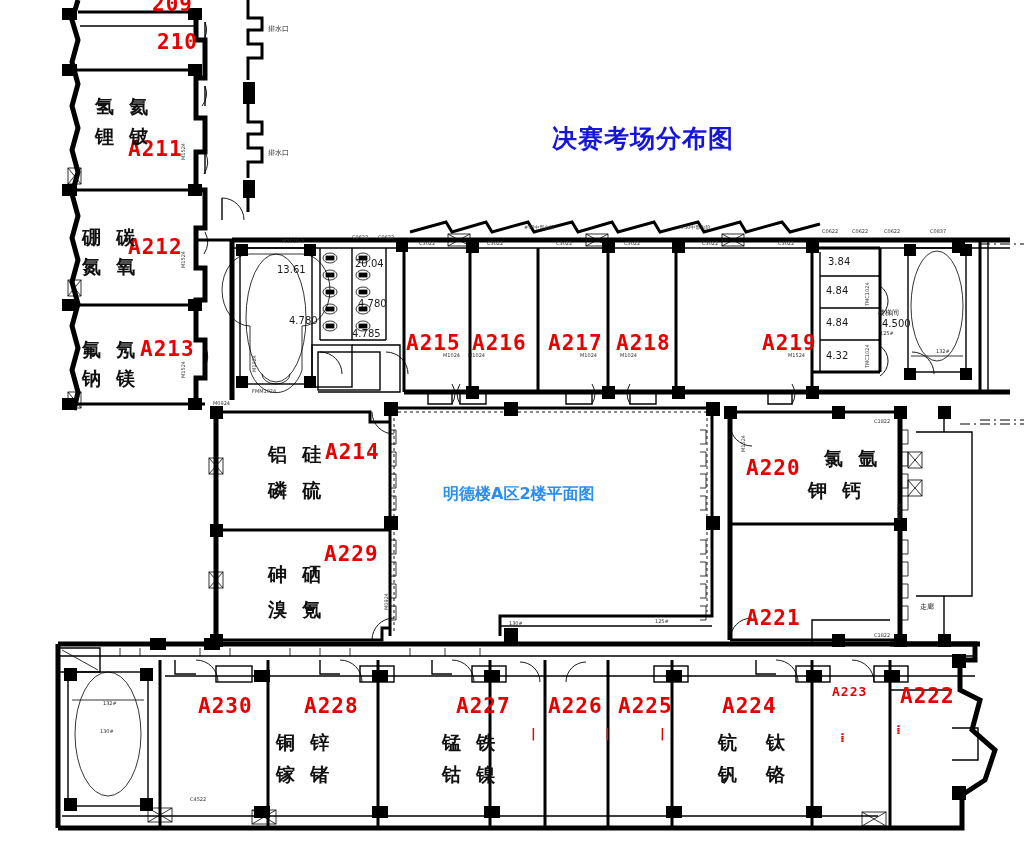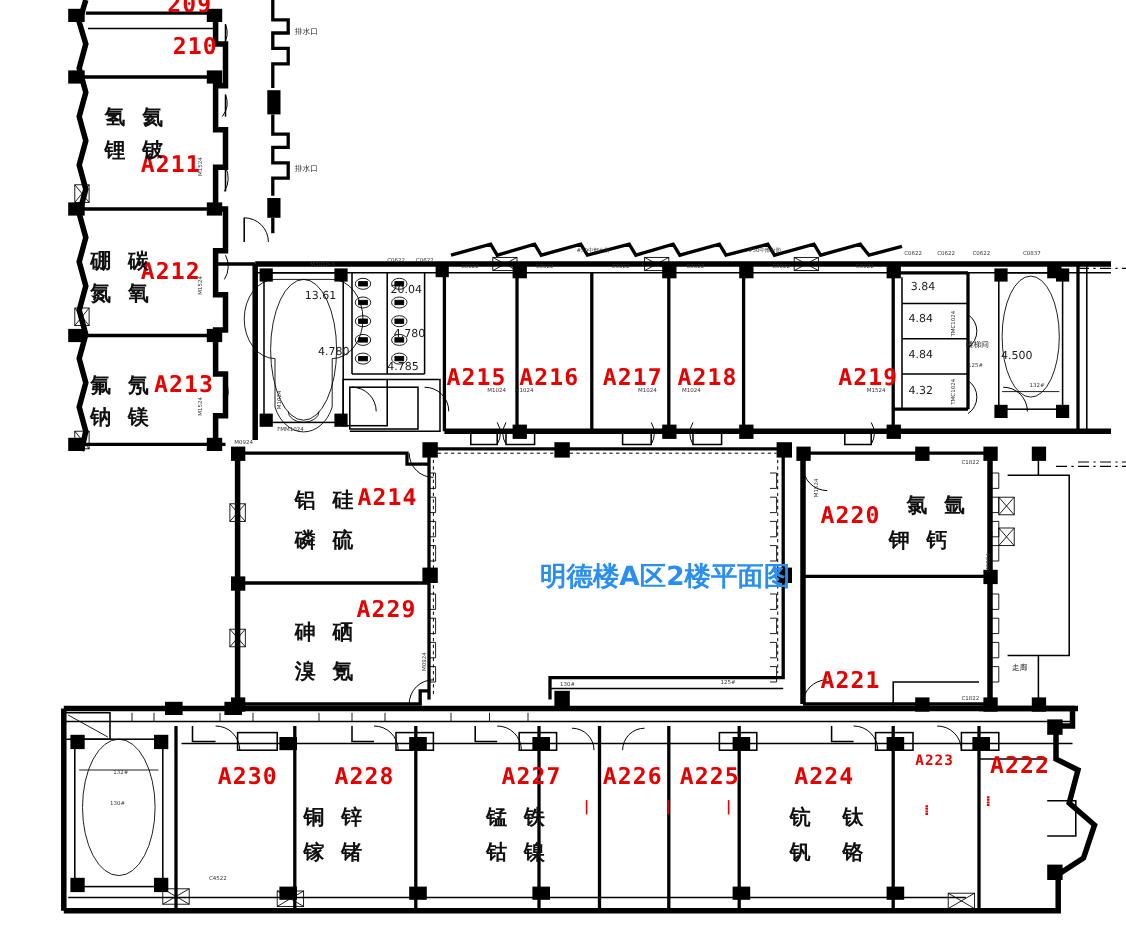--- a/index.html
+++ b/index.html
@@ -10,22 +10,22 @@
 
   
   .title{
     position:absolute; color:#1616d8; font-weight:bold;
     font-family:"DejaVu Sans","Liberation Sans",sans-serif;
     letter-spacing:1px; white-space:nowrap;
   }
   .title.t1{font-size:25px; left:455px; top:48px;}
   .title.t2{font-size:25px; left:552px; top:122px;}
   .plan-label{
-    position:absolute; left:443px; top:508px; font-size:24px; font-weight:bold;
-    color:#2a8ef0; letter-spacing:0px; white-space:nowrap;margin-left:48px;
+    position:absolute; left:443px; top:484px; font-size:16px; font-weight:bold;
+    color:#2a8ef0; letter-spacing:0px; white-space:nowrap;
   }
   .rm{position:absolute; color:#e60000; font-weight:bold;
       font-family:"DejaVu Sans Mono","Liberation Mono",monospace;
       letter-spacing:1px; white-space:nowrap;}
   .rm.big{font-size:21px;}
   .rm.sm{font-size:13px;}
   .el{position:absolute; color:#111; font-weight:bold; font-size:19px;
       white-space:nowrap; letter-spacing:5px;
       font-family:Liberation Sans, sans-serif;}
   .dim{position:absolute; color:#1a1a1a; font-size:10px; white-space:nowrap;
@@ -407,20 +407,21 @@
 
   <path class="wt" d="M812 644 L812 620 L890 620"></path>
 
   <g class="wh">
     <path d="M120 648 L120 656 M140 648 L140 656 M200 648 L200 656 M230 648 L230 656
              M290 648 L290 656 M320 648 L320 656 M350 648 L350 656 M410 648 L410 656
              M445 648 L445 656 M480 648 L480 656"></path>
   </g>
 </svg>
 
+<div class="title t2">决赛考场分布图</div>
 <div class="plan-label">明德楼A区2楼平面图</div>
 
 <div class="rm big" style="left:152px; top:-8px;">209</div>
 <div class="rm big" style="left:157px; top:30px;">210</div>
 <div class="rm big" style="left:128px; top:137px;">A211</div>
 <div class="rm big" style="left:128px; top:235px;">A212</div>
 <div class="rm big" style="left:140px; top:337px;">A213</div>
 <div class="rm big" style="left:325px; top:440px;">A214</div>
 <div class="rm big" style="left:406px; top:331px;">A215</div>
 <div class="rm big" style="left:472px; top:331px;">A216</div>
@@ -468,21 +469,21 @@
 
 <div class="dim" style="left:277px; top:264px;">13.61</div>
 <div class="dim" style="left:355px; top:258px;">20.04</div>
 <div class="dim" style="left:358px; top:298px;">4.780</div>
 <div class="dim" style="left:289px; top:315px;">4.780</div>
 <div class="dim" style="left:352px; top:328px;">4.785</div>
 <div class="dim" style="left:828px; top:256px;">3.84</div>
 <div class="dim" style="left:826px; top:285px;">4.84</div>
 <div class="dim" style="left:826px; top:317px;">4.84</div>
 <div class="dim" style="left:826px; top:350px;">4.32</div>
-<div class="dim" style="left:882px; top:318px;padding-left:28px;">4.500</div>
+<div class="dim" style="left:882px; top:318px;">4.500</div>
 
 <div class="tinycn" style="left:268px; top:24px;">排水口</div>
 <div class="tinycn" style="left:268px; top:148px;">排水口</div>
 <div class="tinycn" style="left:878px; top:308px;">楼梯间</div>
 <div class="tinycn" style="left:920px; top:602px;">走廊</div>
 
 <div class="tiny" style="left:419px; top:240px;">C3022</div>
 <div class="tiny" style="left:487px; top:240px;">C3022</div>
 <div class="tiny" style="left:556px; top:240px;">C3022</div>
 <div class="tiny" style="left:624px; top:240px;">C3022</div>

